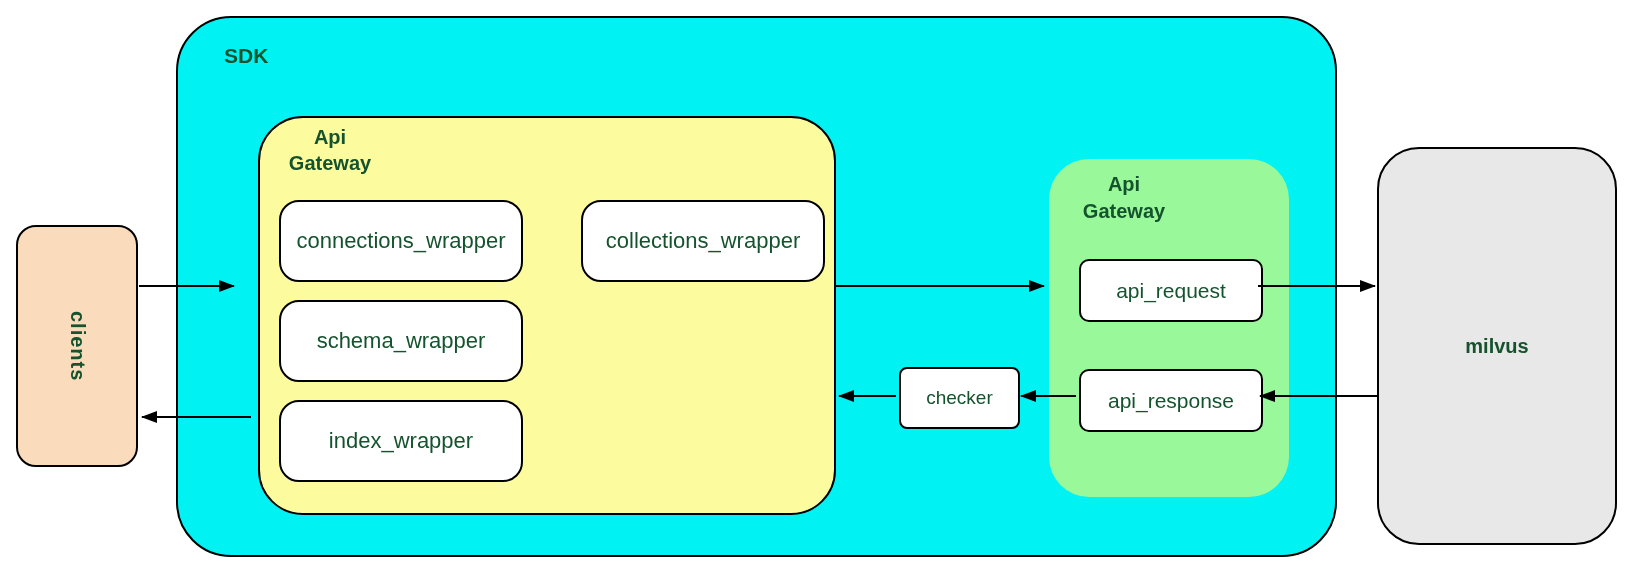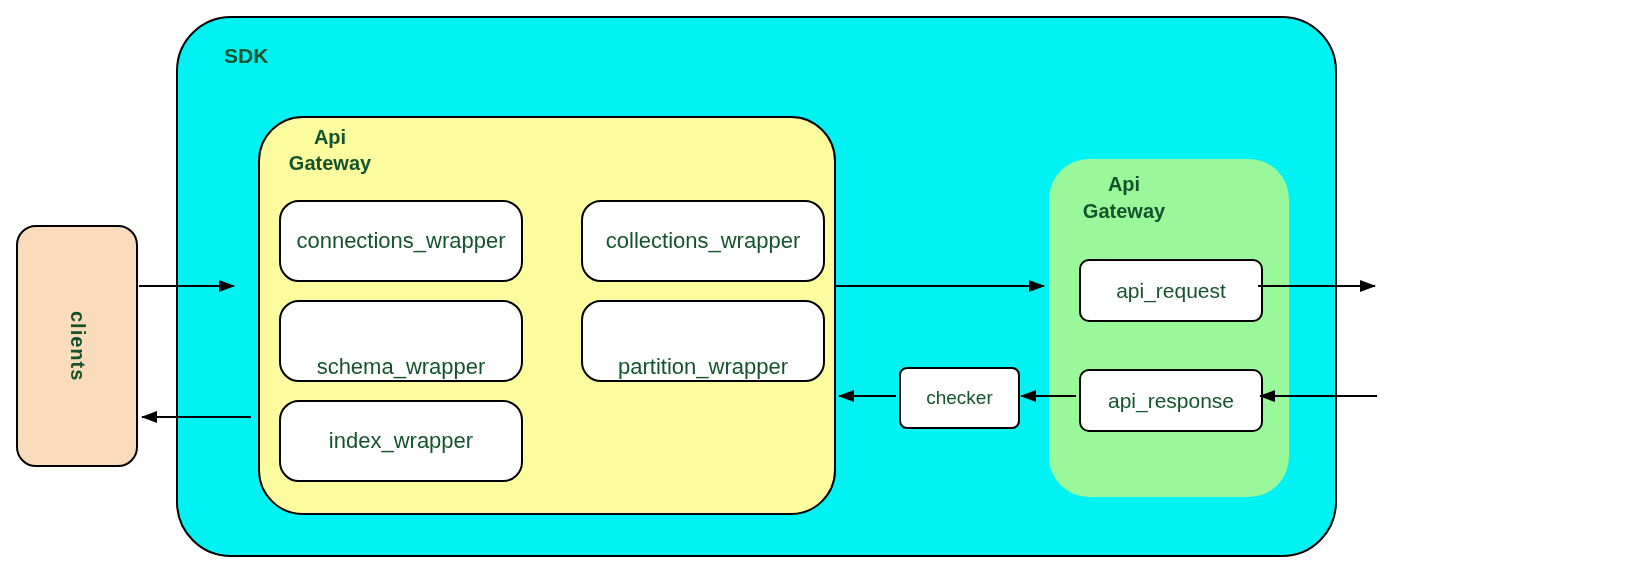--- a/index.html
+++ b/index.html
@@ -43,21 +43,21 @@
   #api-wrapper-label{
     position:absolute;left:12px;top:6px;width:116px;
     font-weight:bold;font-size:20px;line-height:26px;text-align:center;
   }
   .wbox{
     position:absolute;width:240px;height:78px;
     background:#fff;border:2px solid #000;border-radius:20px;
     font-size:22px;
   }
   .col1{left:19px;} .col2{left:321px;}
-  .row1{top:82px;} .row2{top:182px;align-items:flex-end;} .row3{top:282px;}
+  .row1{top:82px;} .row2{top:182px;} .row3{top:282px;}
 
   
   #checker{
     left:721px;top:349px;width:121px;height:62px;
     background:#fff;border:2px solid #000;border-radius:8px;
     font-size:19px;
   }
 
   
   #api-gateway{
@@ -109,23 +109,20 @@
       </div>
       <div class="wbox col1 row2 center">
         <span>schema_wrapper</span>
       </div>
       <div class="wbox col1 row3 center">
         <span>index_wrapper</span>
       </div>
       <div class="wbox col2 row1 center">
         <span>collections_wrapper</span>
       </div>
-      <div class="wbox col2 row2 center">
-        <span>partition_wrapper</span>
-      </div>
     </div>
 
     <div class="node center" id="checker">
       <span>checker</span>
     </div>
 
     <div class="node" id="api-gateway">
       <div id="api-gateway-label">
         <div>Api</div>
         <div>Gateway</div>
@@ -136,20 +133,23 @@
       <div class="gbox center" id="api-response">
         <span>api_response</span>
       </div>
     </div>
   </div>
 
   <div class="node bordered center" id="clients">
     <span class="vlabel">clients</span>
   </div>
 
+  <div class="node bordered center" id="milvus">
+    <span>milvus</span>
+  </div>
 
   <svg id="arrows" viewBox="0 0 1634 574" xmlns="http://www.w3.org/2000/svg">
     <defs>
       <marker id="ah" viewBox="0 0 16 12" refX="15" refY="6" markerWidth="16" markerHeight="12" markerUnits="userSpaceOnUse" orient="auto">
         <path d="M0,0 L16,6 L0,12 Z" fill="#000"></path>
       </marker>
     </defs>
     <line x1="139" y1="286" x2="234" y2="286" marker-end="url(#ah)"></line>
     <line x1="251" y1="417" x2="142" y2="417" marker-end="url(#ah)"></line>
     <line x1="836" y1="286" x2="1044" y2="286" marker-end="url(#ah)"></line>

